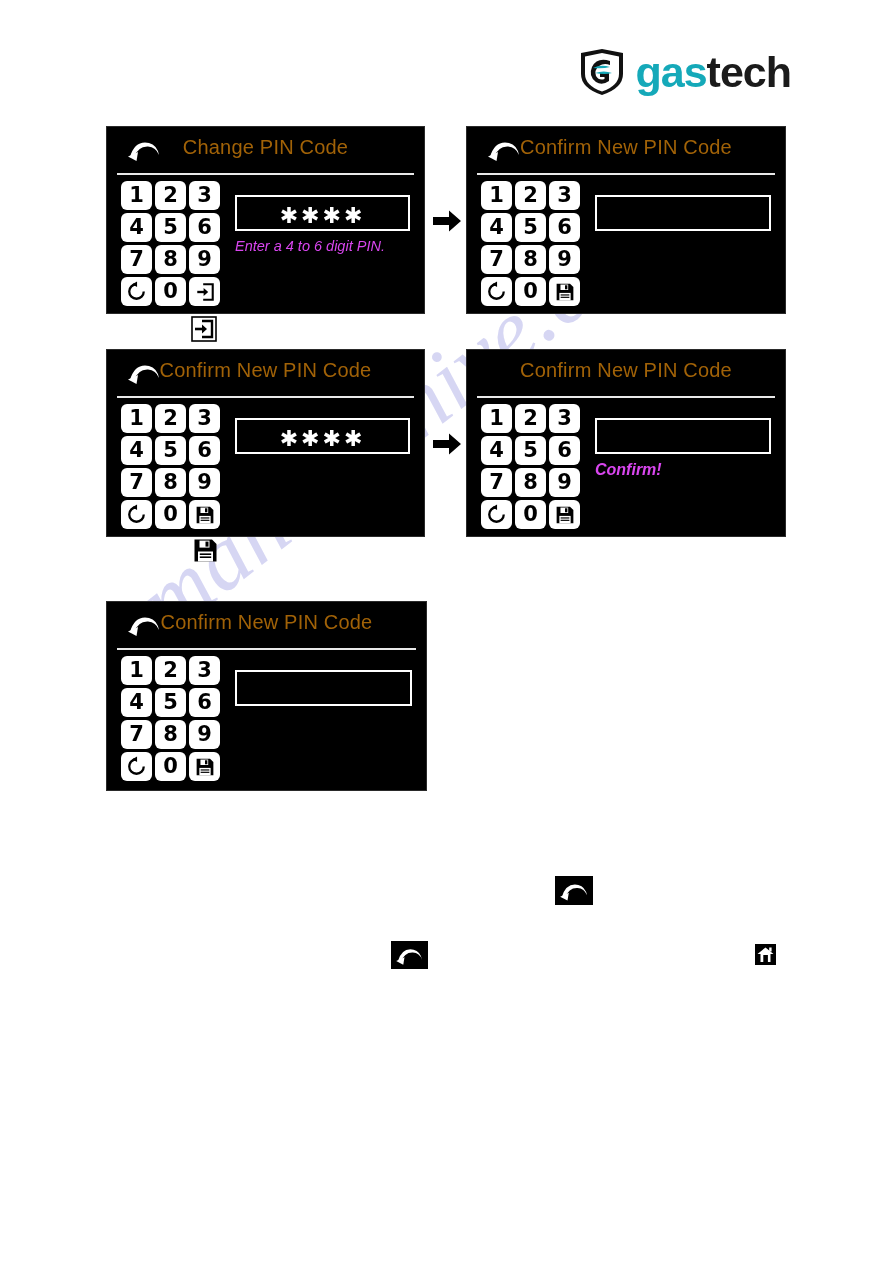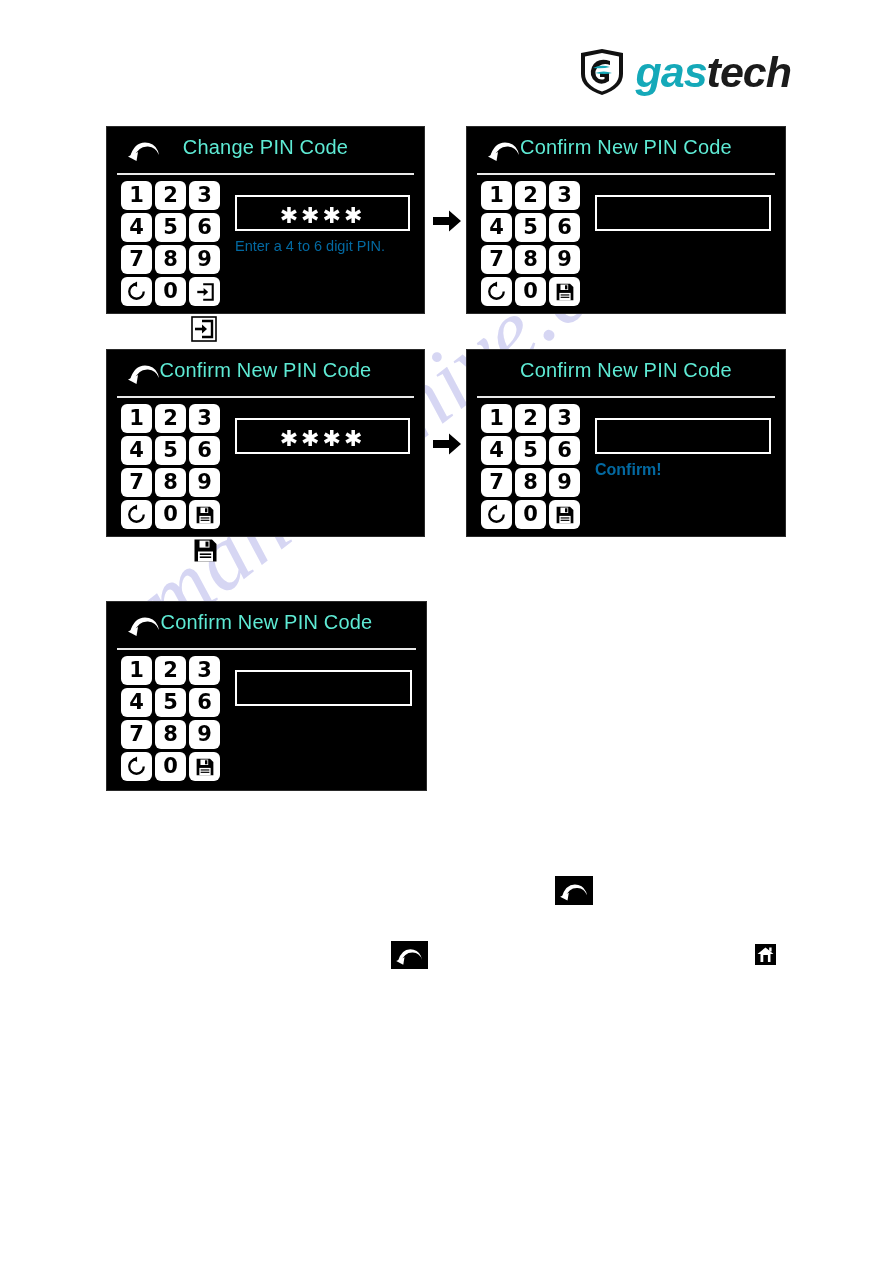--- a/index.html
+++ b/index.html
@@ -33,21 +33,20 @@
   
   .logo-wrap {
     position: absolute; right: 102px; top: 48px;
     display: flex; align-items: center; gap: 10px;
     z-index: 3;
   }
   .logo-mark { width: 46px; height: 48px; display:block; }
   .logo-text {
     font-size: 43px; font-weight: bold; letter-spacing: -1px;
     line-height: 1;
-    font-style: italic;
   }
   .logo-text .g { color: #15A9B9; }
   .logo-text .t { color: #1b1b1b; }
 
   
   .screen {
     position: absolute;
     background: #000;
     border: 1px solid #2a2a2a;
     color: #fff;
@@ -56,21 +55,21 @@
   .screen-head {
     position: relative;
     height: 48px;
   }
   .screen-title {
     position:absolute; left:0; right:0; top: 9px;
     text-align: center;
     font-size: 20px;
     font-weight: 400;
     letter-spacing: .2px;
-    color: #5eead4;
+    color: #a16207;
   }
   .back-ico {
     position: absolute; left: 18px; top: 8px;
     width: 38px; height: 30px;
   }
   .hr {
     position:absolute; left:10px; right:10px; top:46px;
     height: 2px; background:#e8e8e8;
   }
   .screen-body {
@@ -107,21 +106,22 @@
     font-size: 22px; letter-spacing: 3px;
     font-family: "DejaVu Sans", sans-serif;
     color: #fff;
     line-height: 1;
   }
   .pin-field .stars { margin-top: 6px; }
   .hint {
     margin-top: 7px;
     font-size: 14.5px;
     line-height: 1.12;
-    color: #0369a1;
+    color: #d946ef;
+    font-style: italic;
   }
   .hint.bold { font-weight: 700; font-size: 14px; }
   .hint.success { font-weight: 700; font-size: 16px; }
 
   
   #screen1 { left: 106px; top: 126px; width: 319px; height: 188px; }
   #screen2 { left: 466px; top: 126px; width: 320px; height: 188px; }
   #screen3 { left: 106px; top: 349px; width: 319px; height: 188px; }
   #screen4 { left: 466px; top: 349px; width: 320px; height: 188px; }
   #screen5 { left: 106px; top: 601px; width: 321px; height: 190px; }

